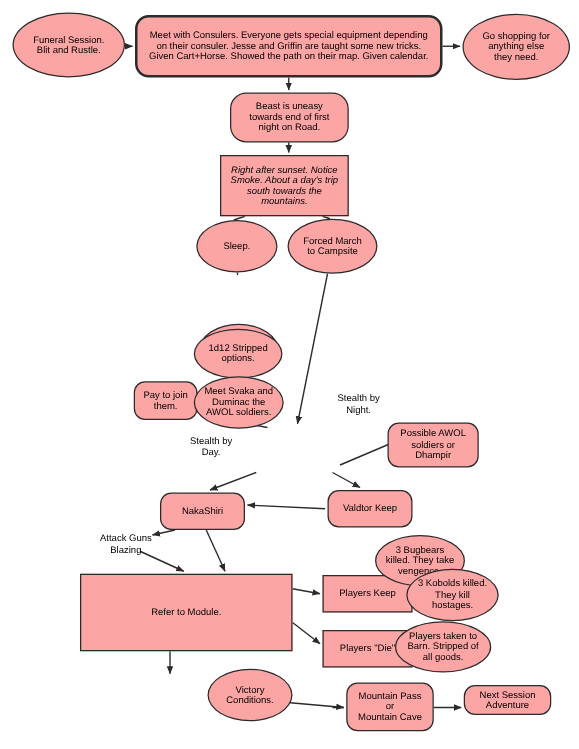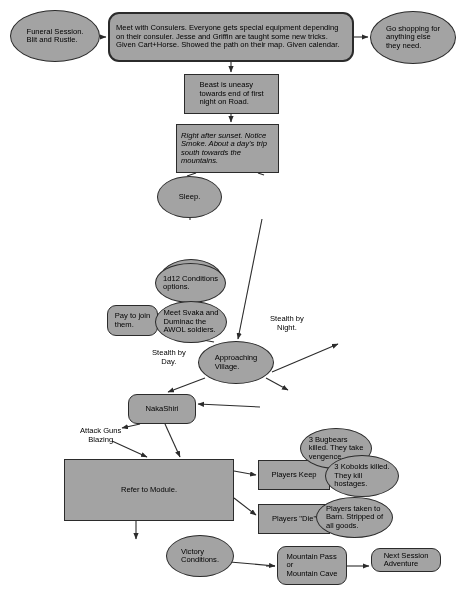--- a/index.html
+++ b/index.html
@@ -25,22 +25,23 @@
     width: 463px;
     height: 599px;
     pointer-events: none;
   }
   .node {
     position: absolute;
     box-sizing: border-box;
     display: flex;
     align-items: center;
     justify-content: center;
+    text-align: center;
     color: #000000;
-    background: #a3a3a3;
+    background: #fca5a5;
     border: 1px solid #2b2b2b;
     line-height: 1.12;
     white-space: pre-line;
     z-index: 2;
   }
   .node.rect {
     border-radius: 0;
   }
   .node.round {
     border-radius: 9px;
@@ -111,49 +112,53 @@
 
   <div class="node ellipse" style="left:10px;top:10px;width:90px;height:52px;font-size:7.6px;">Funeral Session.
 Blit and Rustle.</div>
 
   <div class="node thick" style="left:108px;top:12px;width:246px;height:50px;font-size:7.6px;padding:0 6px;">Meet with Consulers. Everyone gets special equipment depending on their consuler. Jesse and Griffin are taught some new tricks. Given Cart+Horse. Showed the path on their map. Given calendar.</div>
 
   <div class="node ellipse" style="left:370px;top:11px;width:86px;height:53px;font-size:7.6px;">Go shopping for
 anything else
 they need.</div>
 
-  <div class="node rect" style="left:184px;top:74px;width:95px;height:40px;font-size:7.6px;">Beast is uneasy
+  <div class="node rect" style="left:184px;top:74px;width:95px;height:40px;font-size:7.6px;border-radius:13px;">Beast is uneasy
 towards end of first
 night on Road.</div>
 
   <div class="node rect" style="left:176px;top:124px;width:103px;height:49px;font-size:7.6px;padding:0 4px;font-style:italic;">Right after sunset. Notice Smoke. About a day's trip south towards the mountains.</div>
 
   <div class="node ellipse" style="left:157px;top:176px;width:65px;height:42px;font-size:7.6px;">Sleep.</div>
 
+  <div class="node ellipse" style="left:230px;top:175px;width:72px;height:44px;font-size:7.6px;">Forced March
+to Campsite</div>
 
   <div class="node ellipse" style="left:159px;top:219px;width:64px;height:43px;font-size:7.6px;margin-top:40px;">Overnight
 Bugbear
 ambush.</div>
 
-  <div class="node ellipse" style="left:155px;top:263px;width:71px;height:40px;font-size:7.6px;">1d12 Conditions
+  <div class="node ellipse" style="left:155px;top:263px;width:71px;height:40px;font-size:7.6px;">1d12 Stripped
 options.</div>
 
   <div class="node round" style="left:107px;top:305px;width:51px;height:31px;font-size:7.6px;">Pay to join
 them.</div>
 
   <div class="node ellipse" style="left:155px;top:301px;width:72px;height:42px;font-size:7.6px;">Meet Svaka and
 Duminac the
 AWOL soldiers.</div>
 
-  <div class="node ellipse" style="left:198px;top:341px;width:76px;height:43px;font-size:7.6px;">Approaching
-Village.</div>
 
+  <div class="node round" style="left:310px;top:338px;width:73px;height:36px;font-size:7.6px;">Possible AWOL
+soldiers or
+Dhampir</div>
 
   <div class="node round" style="left:128px;top:394px;width:68px;height:30px;font-size:7.6px;">NakaShiri</div>
 
+  <div class="node round" style="left:262px;top:392px;width:68px;height:30px;font-size:7.6px;">Valdtor Keep</div>
 
   <div class="node rect" style="left:64px;top:459px;width:170px;height:62px;font-size:7.6px;">Refer to Module.</div>
 
   <div class="node rect" style="left:258px;top:460px;width:72px;height:30px;font-size:7.6px;">Players Keep</div>
 
   <div class="node rect" style="left:258px;top:504px;width:72px;height:30px;font-size:7.6px;">Players "Die"</div>
 
   <div class="node ellipse" style="left:300px;top:428px;width:72px;height:41px;font-size:7.6px;z-index:4;">3 Bugbears
 killed. They take
 vengence.</div>

